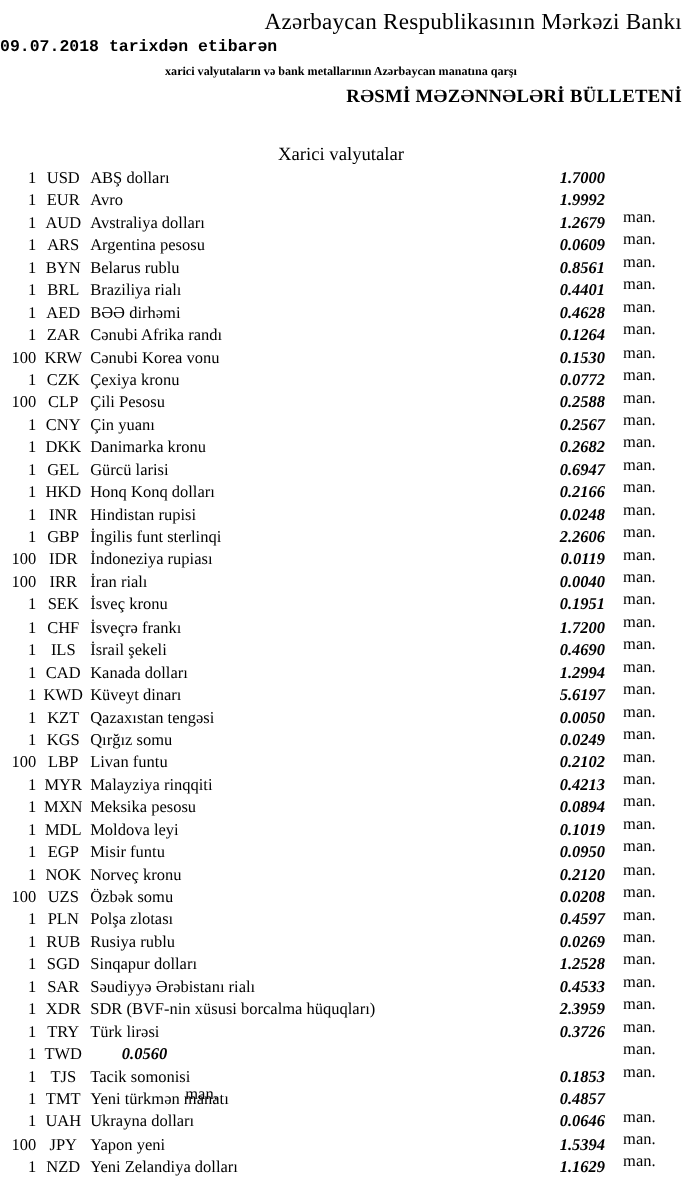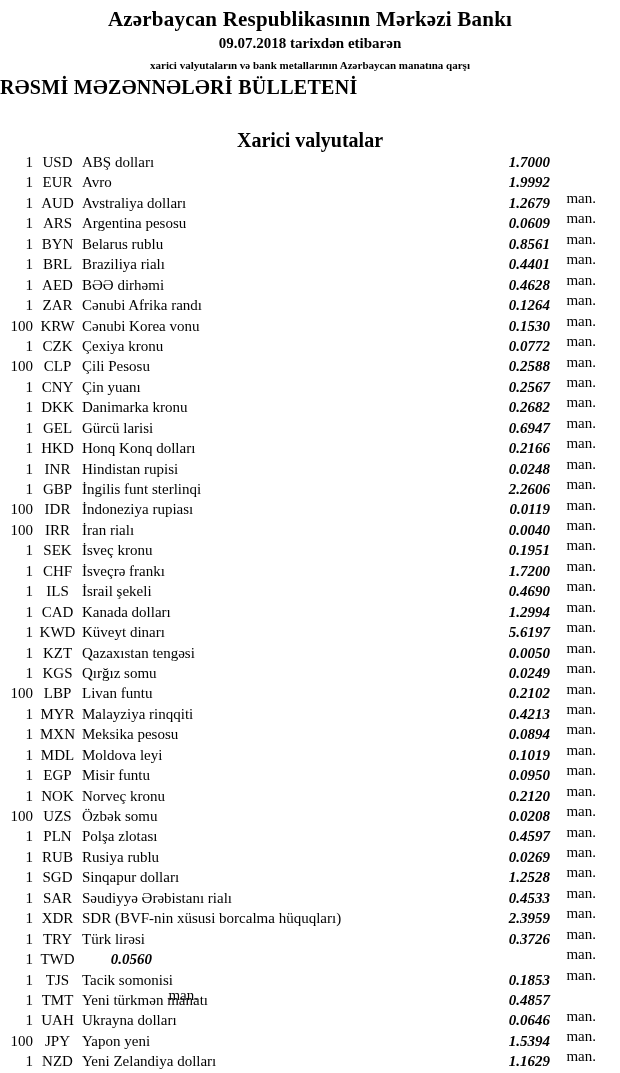--- a/index.html
+++ b/index.html
@@ -14,50 +14,51 @@
     color: #000000;
     font-family: "Liberation Serif", "DejaVu Serif", serif;
     -webkit-font-smoothing: antialiased;
   }
   .page {
     width: 620px;
     height: 1073px;
     position: relative;
   }
   .bank-title {
-    text-align: center;
-    font-weight: bold;
+    text-align: right;
+    font-weight: normal;
     font-size: 21px;
     line-height: 25px;
     padding-top: 7px;
     letter-spacing: 0.2px;
   }
   .date-line {
-    text-align: center;
+    text-align: left;
     font-weight: bold;
     font-size: 15px;
     line-height: 22px;
+    font-family: Liberation Mono, monospace;
   }
   .subtitle {
     text-align: center;
     font-weight: bold;
     font-size: 11px;
     line-height: 22px;
   }
   .bulletin-title {
-    text-align: left;
+    text-align: right;
     font-weight: bold;
-    font-size: 20px;
+    font-size: 17px;
     line-height: 23px;
     letter-spacing: 0.3px;
   }
   .section-title {
     text-align: center;
-    font-weight: bold;
-    font-size: 20px;
+    font-weight: normal;
+    font-size: 17px;
     line-height: 20px;
     margin-top: 31px;
   }
   .rates-table {
     margin-top: 2px;
     padding-right: 24px;
   }
   .row {
     display: flex;
     height: 20.45px;

